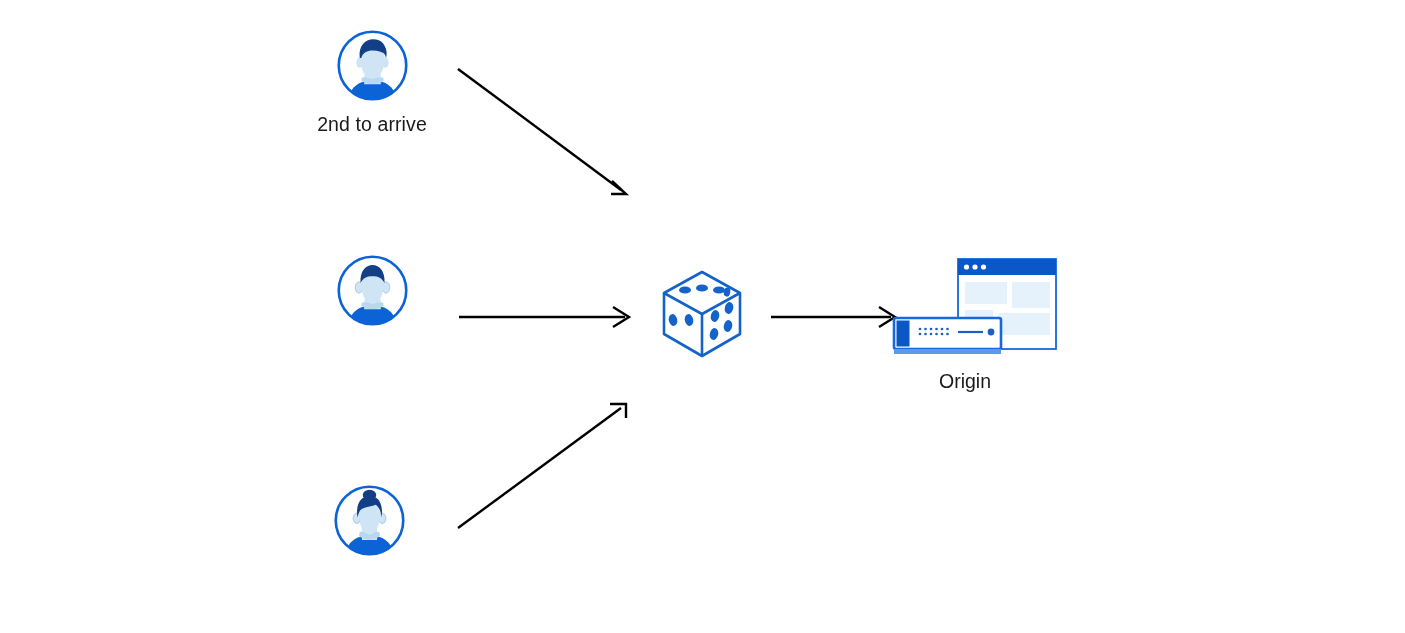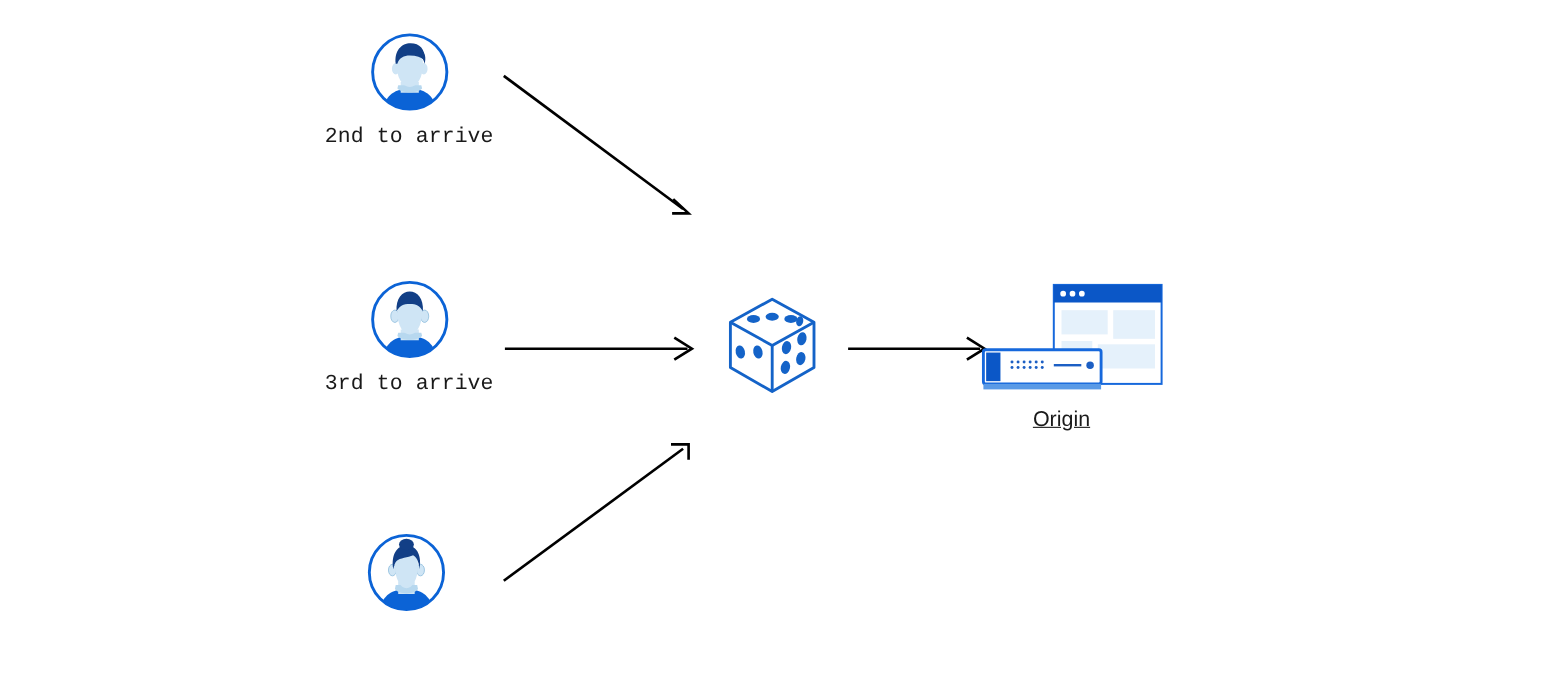--- a/index.html
+++ b/index.html
@@ -18,21 +18,20 @@
   .canvas {
     position: absolute;
     inset: 0;
   }
   .node {
     position: absolute;
   }
   .avatar-node {
     width: 180px;
     text-align: center;
-    font-family: Liberation Mono, monospace;
   }
   .avatar-wrap {
     width: 75px;
     height: 75px;
     margin: 0 auto;
   }
   .node-label {
     margin-top: 9px;
     font-size: 19.5px;
     line-height: 24px;
@@ -48,21 +47,20 @@
     position: relative;
     width: 150px;
     height: 110px;
     margin: 0 auto;
   }
   .origin-label {
     margin-top: 4px;
     font-size: 19.5px;
     line-height: 24px;
     color: #1a1a1a;
-    text-decoration: underline;
   }
   .dice-node {
     position: absolute;
   }
   svg { display: block; overflow: visible; }
   .arrow-layer {
     position: absolute;
     inset: 0;
     pointer-events: none;
   }
@@ -132,21 +130,20 @@
           <path d="M18 100 C18 79 32 70 50 70 C68 70 82 79 82 100 Z" fill="#0b63d6"></path>
           <path d="M39 62 L61 62 L61 75 L39 75 Z" fill="#cfe5f5"></path>
           <path d="M35 70 C40 76 60 76 65 70 L64 66 L36 66 Z" fill="#b7d8ef"></path>
           <ellipse cx="32" cy="46" rx="5" ry="7.5" fill="#cfe5f5" stroke="#8fbedd" stroke-width="1"></ellipse>
           <ellipse cx="68" cy="46" rx="5" ry="7.5" fill="#cfe5f5" stroke="#8fbedd" stroke-width="1"></ellipse>
           <path d="M35 41 C35 25 44 19 50 19 C56 19 65 25 65 41 C65 57 58 68 50 68 C42 68 35 57 35 41 Z" fill="#cfe5f5"></path>
           <path d="M34 40 C33 24 41 16 50 16 C59 16 67 24 66 40 C62 33 58 31 50 31 C42 31 38 33 34 40 Z" fill="#123f86"></path>
         </g>
       </svg>
     </div>
-    <div class="node-label">3rd to arrive</div>
   </div>
 
   <div class="node avatar-node" style="left:279px; top:483px;">
     <div class="avatar-wrap">
       <svg width="75" height="75" viewBox="0 0 100 100">
         <defs>
           <clipPath id="clipC">
               <circle cx="50" cy="50" r="45"></circle>
             </clipPath>
         </defs>

